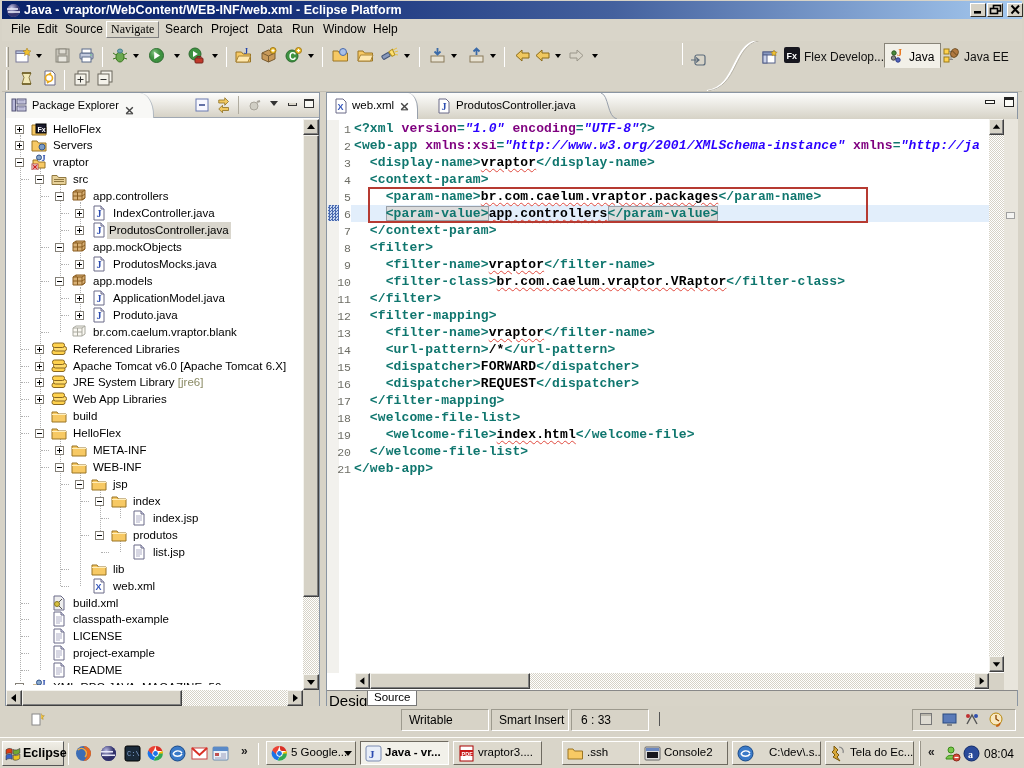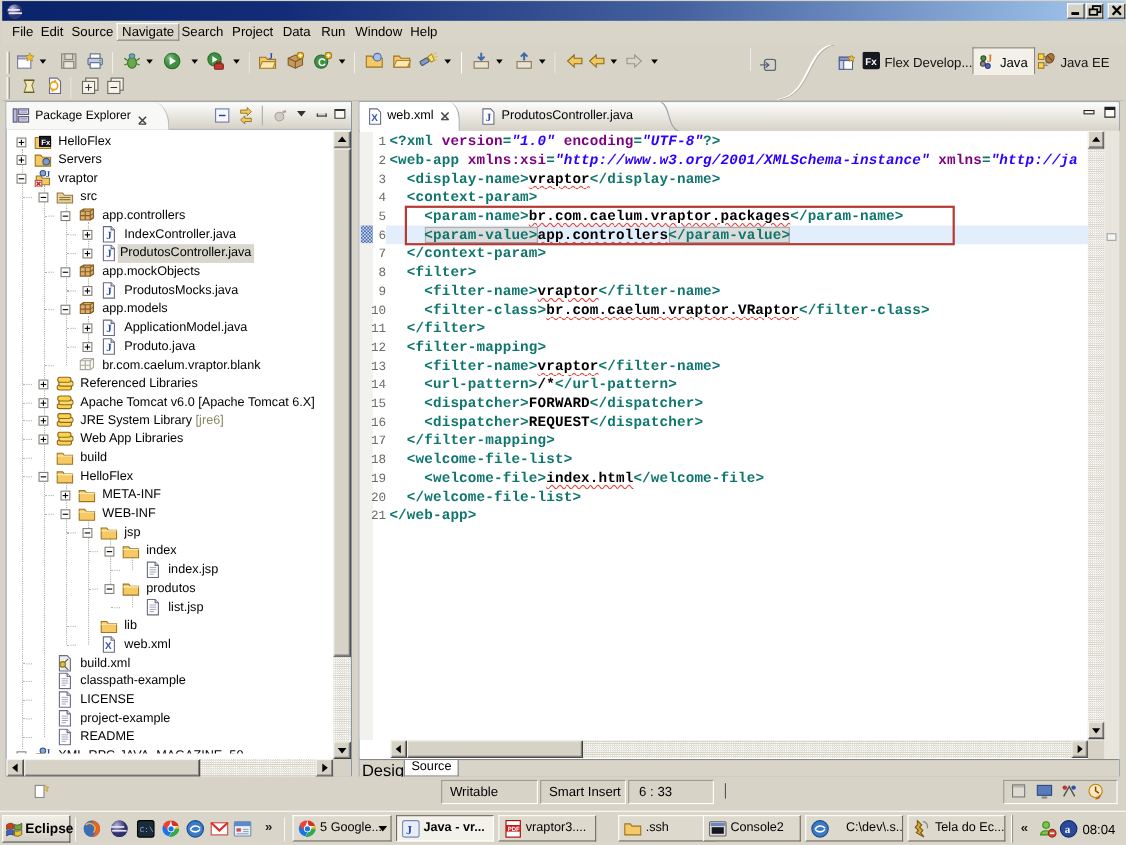--- a/index.html
+++ b/index.html
@@ -10,21 +10,21 @@
 #titlebar { position:absolute; left:2px; top:1px; width:1020px; height:18px;
   background:linear-gradient(90deg,#0a246a 0%,#122c77 25%,#44619e 60%,#a6caf0 100%);
   color:#fff; font-weight:bold; font-size:12.5px; }
 #titlebar .ttext { position:absolute; left:22px; top:2px; white-space:nowrap; letter-spacing:0px; }
 .tbtn { position:absolute; top:2px; width:16px; height:14px; background:#d6d2c6;
   border-top:1px solid #fff; border-left:1px solid #fff; border-right:1.5px solid #33302a; border-bottom:1.5px solid #33302a;
   color:#000; text-align:center; }
 
 #menubar { position:absolute; left:2px; top:19px; width:1020px; height:22px; background:#d9d5c9; font-size:12px; color:#000; }
 #menubar span { position:absolute; top:3px; }
-#menubar .hov { border:1px solid; border-color:#fff #808080 #808080 #fff; background:#d9d5c9; padding:0 4px; top:2px; }
+#menubar .hov { border:1px solid; border-color:#fff #808080 #808080 #fff; background:#d9d5c9; padding:0 4px; top:2px;font-family:Liberation Serif, serif; }
 
 #toolbar { position:absolute; left:2px; top:41px; width:1020px; height:51px; background:#d7d3c7; border-bottom:1px solid #c2beb2;}
 .ticon { position:absolute; width:17px; height:17px; }
 .tsep { position:absolute; width:1px; height:20px; background:#9a968a; border-right:1px solid #fff; }
 .darr { position:absolute; width:0; height:0; border-left:3px solid transparent; border-right:3px solid transparent; border-top:4px solid #000; }
 
 #pkg { position:absolute; left:5px; top:92px; width:315px; height:614px; border:1px solid #8a95a2; background:#fff; }
 #pkghead { position:absolute; left:0; top:0; width:313px; height:25px; background:linear-gradient(#fdfdfc,#d6d2c6); border-bottom:1px solid #a0a8b2; }
 #pkgtab { position:absolute; left:0px; top:0px; width:148px; height:25px; background:#f8f8f6; border-right:1px solid #b0b8c0; border-top-right-radius:14px 22px; font-size:12px; }
 #tree { position:absolute; left:1px; top:26px; width:296px; height:566px; background:#fff; overflow:hidden; font-size:11.5px; color:#000; }
@@ -73,20 +73,21 @@
       <circle cx="7.5" cy="7.5" r="6.5" fill="url(#eg)"></circle>
       <defs>
         <radialGradient id="eg" cx="0.35" cy="0.3">
           <stop offset="0" stop-color="#c8c8e8"></stop>
           <stop offset="1" stop-color="#35356e"></stop>
         </radialGradient>
       </defs>
       <rect x="1" y="5.2" width="11" height="1.6" fill="#e8e8f8"></rect>
       <rect x="2" y="8.2" width="12" height="1.6" fill="#e8e8f8"></rect>
     </svg>
+  <span class="ttext">Java - vraptor/WebContent/WEB-INF/web.xml - Eclipse Platform</span>
   <div class="tbtn" style="left:968px;"><svg width="13" height="11" viewBox="0 0 13 11">
         <rect x="2" y="7" width="7" height="2.6" fill="#000"></rect>
       </svg></div>
   <div class="tbtn" style="left:985px;"><svg width="13" height="11" viewBox="0 0 13 11">
         <rect x="4.5" y="1.5" width="7" height="5.5" fill="none" stroke="#000" stroke-width="1.6"></rect>
         <rect x="1.5" y="4.5" width="7" height="5" fill="#d6d2c6" stroke="#000" stroke-width="1.6"></rect>
       </svg></div>
   <div class="tbtn" style="left:1005px;"><svg width="13" height="11" viewBox="0 0 13 11">
         <path d="M2.5 1.5 L10 9.5 M10 1.5 L2.5 9.5" stroke="#000" stroke-width="2"></path>
       </svg></div>

